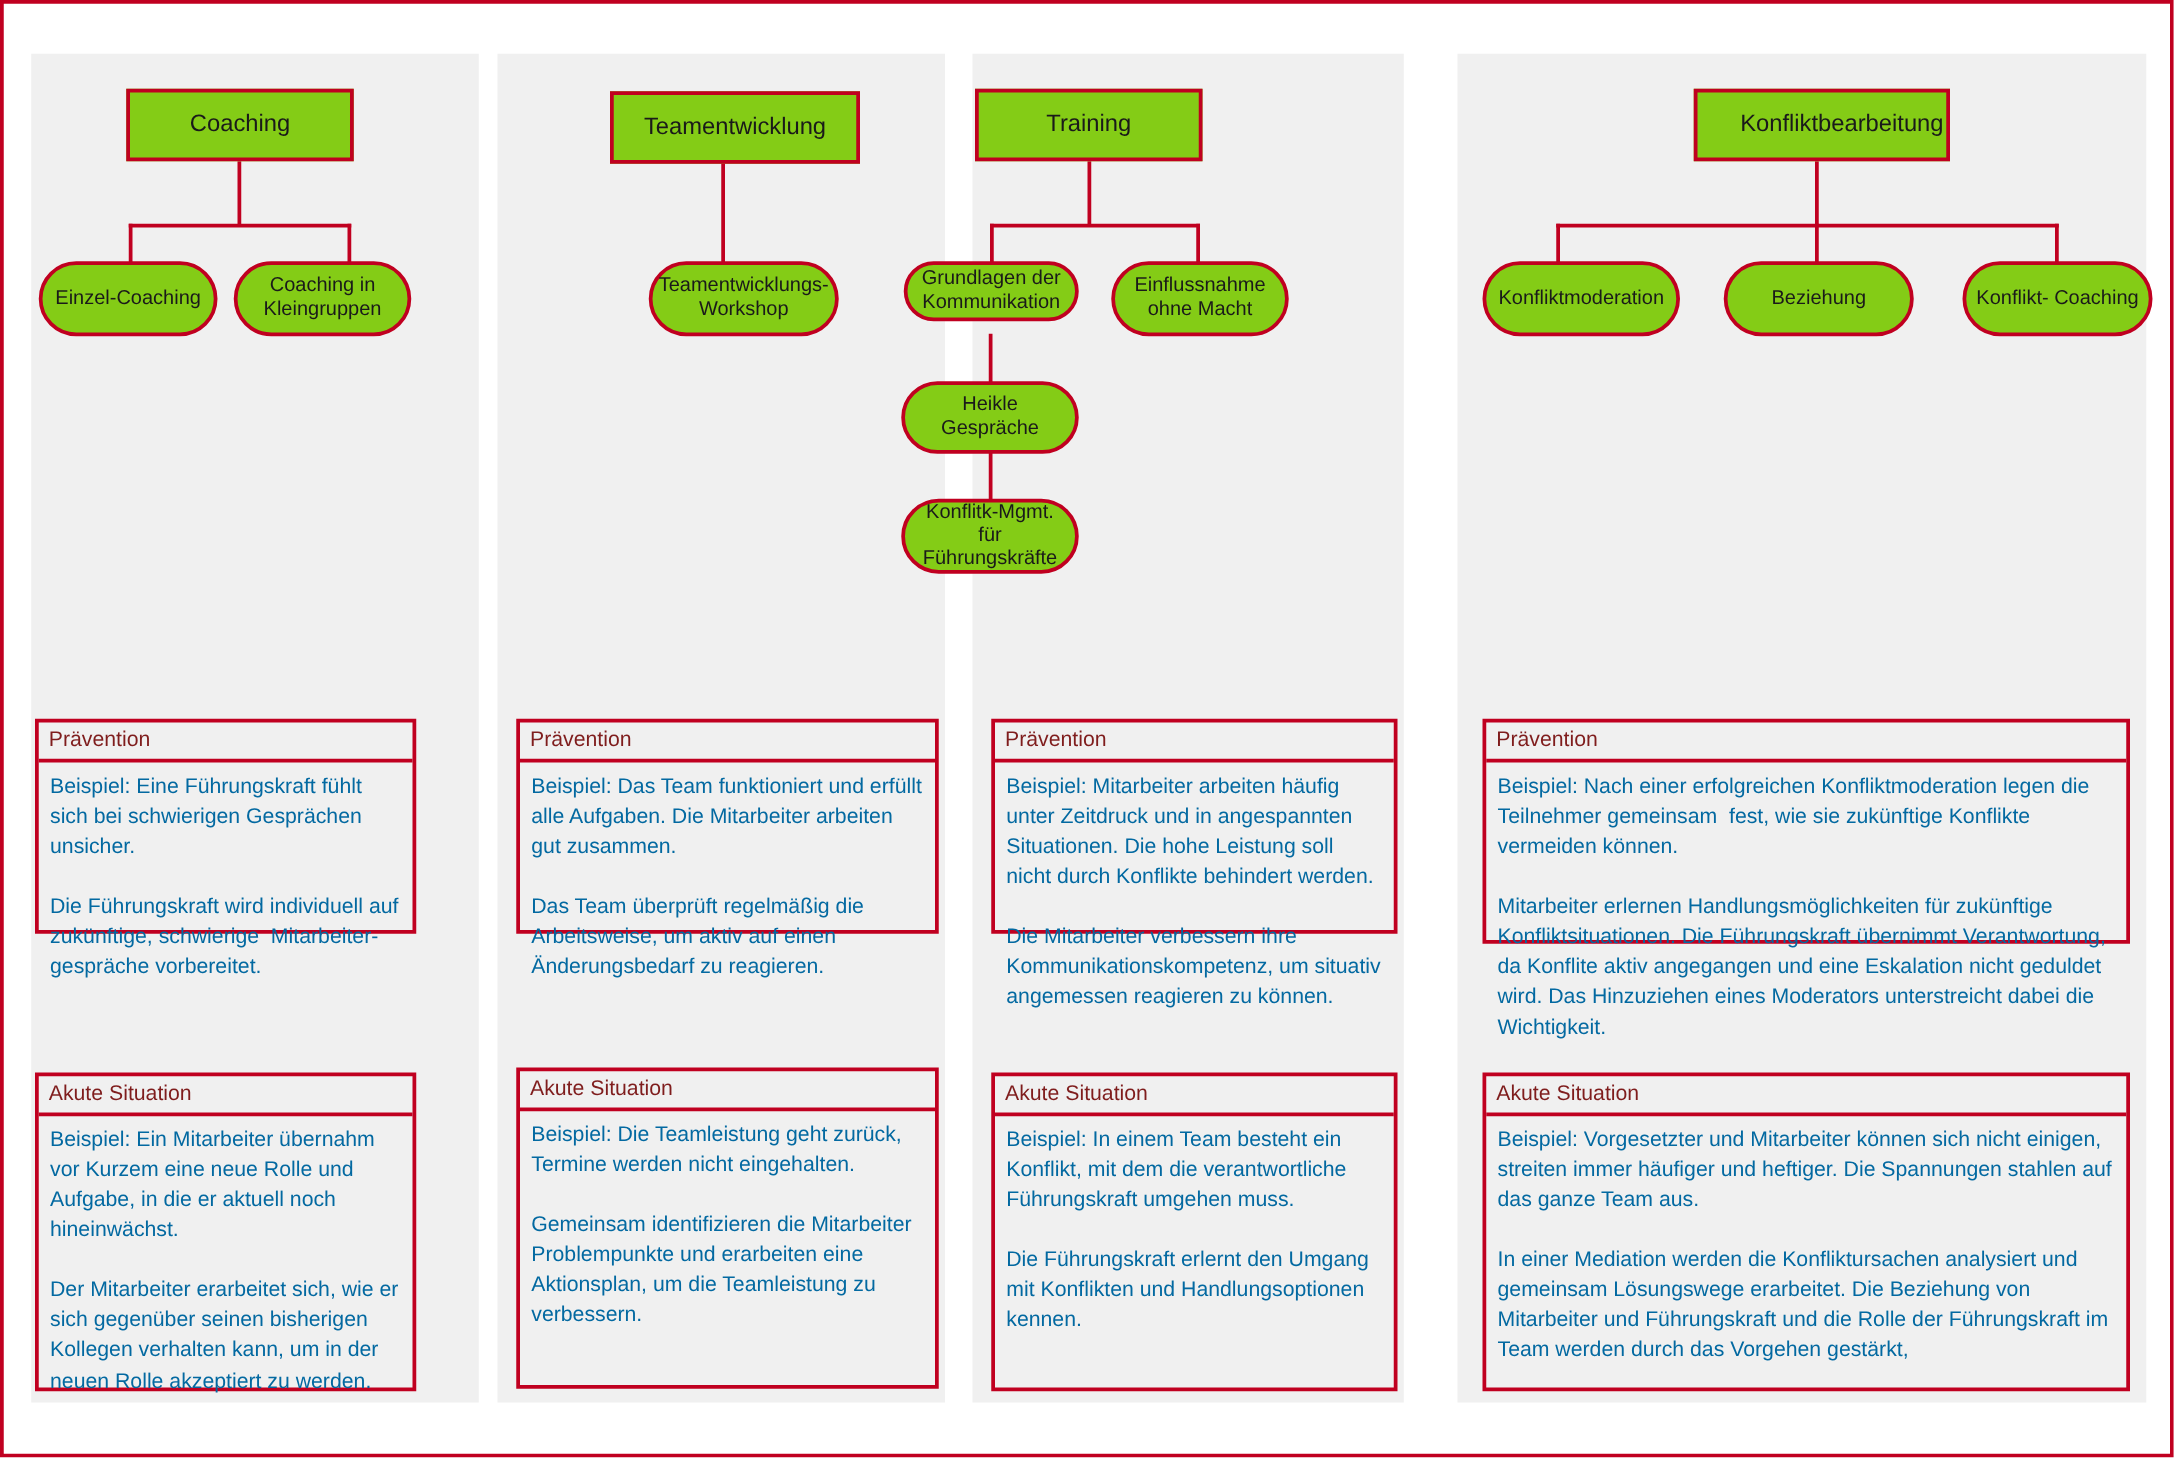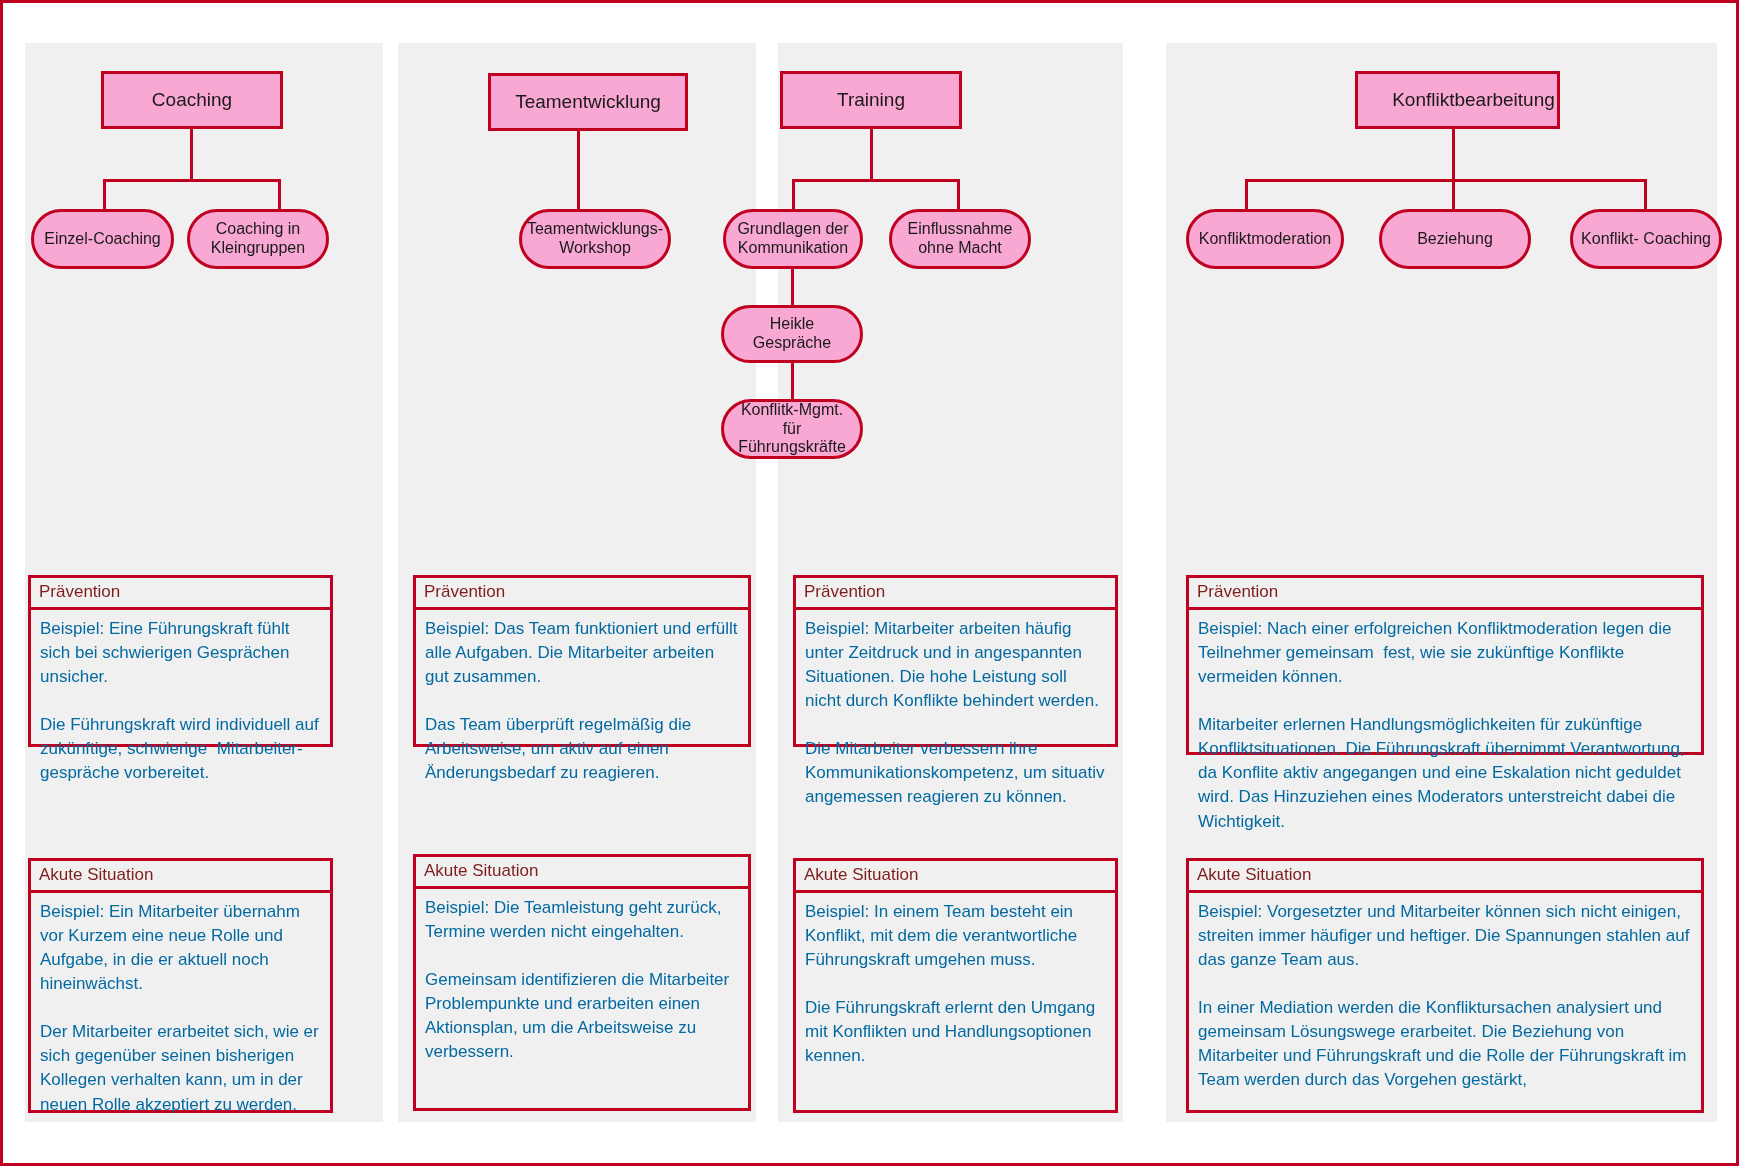--- a/index.html
+++ b/index.html
@@ -23,21 +23,21 @@
   .column {
     position: absolute;
     background: #F0F0F0;
     box-sizing: border-box;
   }
   
   .node {
     position: absolute;
     box-sizing: border-box;
     border: 3px solid #C00020;
-    background: #f9a8d4;
+    background: #84cc16;
     color: #1a1a1a;
     display: flex;
     align-items: center;
     justify-content: center;
     text-align: center;
     line-height: 1.18;
     z-index: 3;
   }
   .node.root {
     border-radius: 0;
@@ -133,36 +133,36 @@
   <div class="infobox" style="left:410px; top:572px; width:338px; height:172px;">
     <div class="ib-head">Prävention</div>
     <div class="ib-body">Beispiel: Das Team funktioniert und erfüllt alle Aufgaben. Die Mitarbeiter arbeiten gut zusammen.
 
 Das Team überprüft regelmäßig die Arbeitsweise, um aktiv auf einen Änderungsbedarf zu reagieren.</div>
   </div>
   <div class="infobox" style="left:410px; top:851px; width:338px; height:257px;">
     <div class="ib-head">Akute Situation</div>
     <div class="ib-body">Beispiel: Die Teamleistung geht zurück, Termine werden nicht eingehalten.
 
-Gemeinsam identifizieren die Mitarbeiter Problempunkte und erarbeiten einen Aktionsplan, um die Arbeitsweise zu verbessern.</div>
+Gemeinsam identifizieren die Mitarbeiter Problempunkte und erarbeiten eine Aktionsplan, um die Teamleistung zu verbessern.</div>
   </div>
 
   <div class="column" style="left:775px; top:40px; width:345px; height:1079px;"></div>
 
   <div class="line v" style="left:867px; top:126px; width:3px; height:52px;"></div>
   <div class="line h" style="left:789px; top:176px; width:168px; height:3px;"></div>
   <div class="line v" style="left:789px; top:176px; width:3px; height:38px;"></div>
   <div class="line v" style="left:954px; top:176px; width:3px; height:38px;"></div>
   <div class="line v" style="left:788px; top:264px; width:3px; height:46px;"></div>
   <div class="line v" style="left:788px; top:358px; width:3px; height:44px;"></div>
 
   <div class="node root" style="left:777px; top:68px; width:182px; height:58px;">
     <span class="lbl">Training</span>
   </div>
-  <div class="node leaf" style="left:720px; top:206px; width:140px; height:60px;text-align:center;">
+  <div class="node leaf" style="left:720px; top:206px; width:140px; height:48px;text-align:center;">
     <span class="lbl">Grundlagen der
 Kommunikation</span>
   </div>
   <div class="node leaf" style="left:886px; top:206px; width:142px; height:60px;">
     <span class="lbl">Einflussnahme
 ohne Macht</span>
   </div>
   <div class="node leaf" style="left:718px; top:302px; width:142px; height:58px;">
     <span class="lbl">Heikle Gespräche</span>
   </div>

